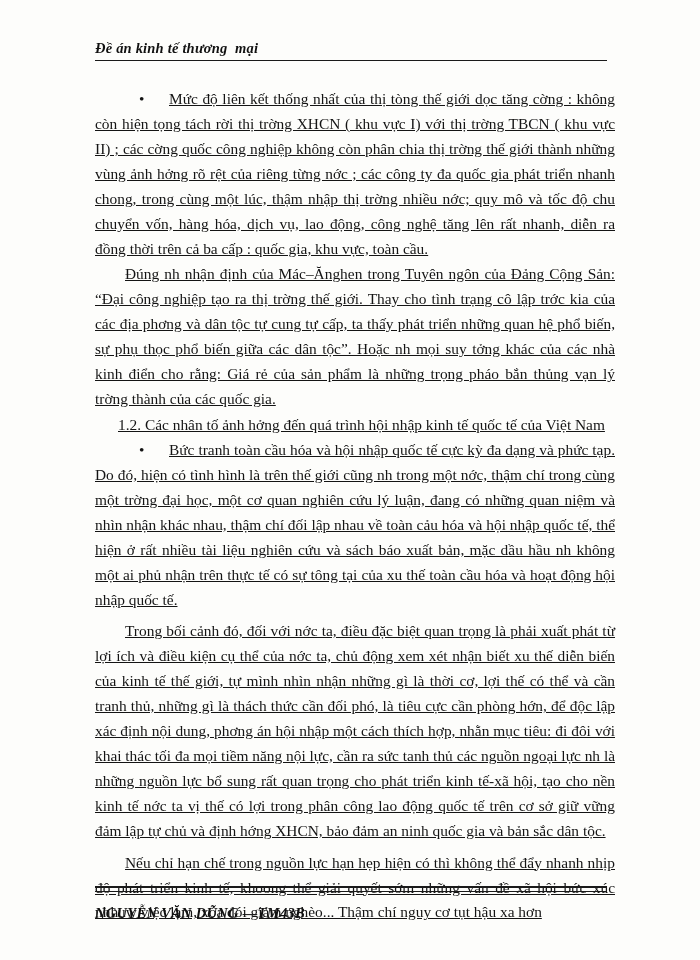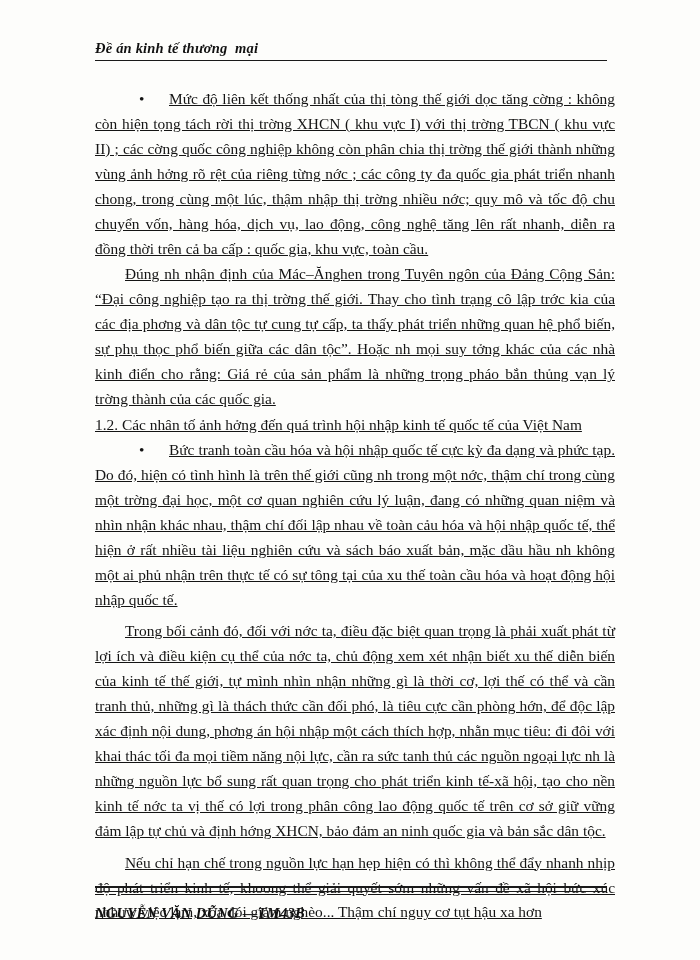--- a/index.html
+++ b/index.html
@@ -64,20 +64,21 @@
   }
   .bullet-mark {
     display: inline-block;
     width: 30px;
     text-indent: 0;
     padding-left: 44px;
     box-sizing: content-box;
   }
   .para.heading {
     text-indent: 0;
+    margin-left: 23px;
   }
   .spacer-sm { height: 6px; }
   
   .footer-rule-wrap {
     position: absolute;
     left: 95px;
     top: 886px;
     width: 520px;
   }
   .footer-rule-top {

